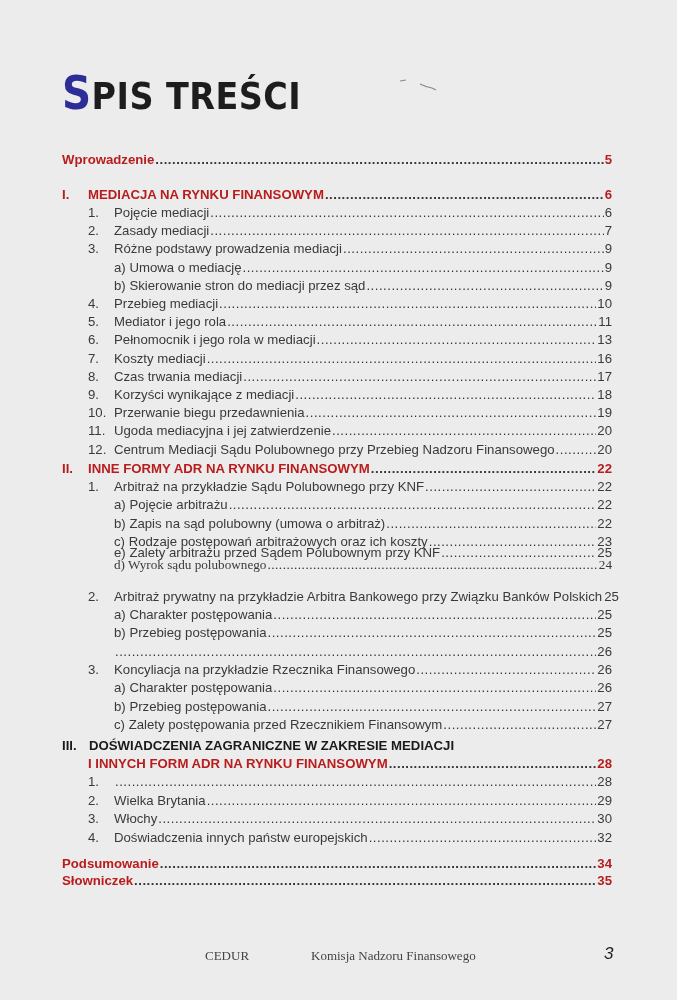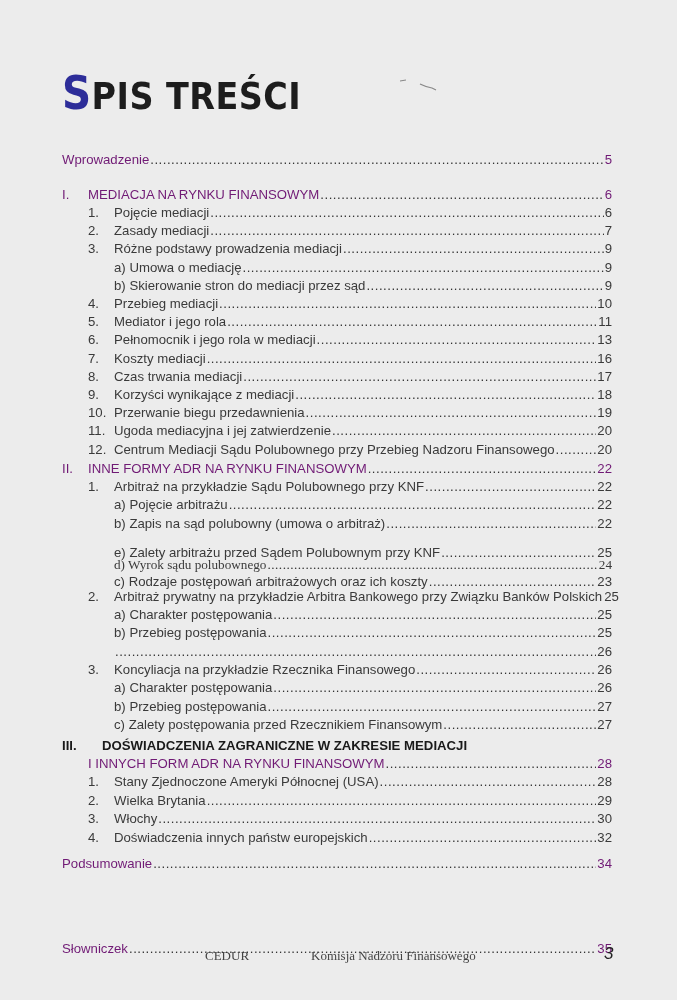--- a/index.html
+++ b/index.html
@@ -9,21 +9,21 @@
            font-size:38px; letter-spacing:0.5px; color:#1d1d1d; transform:scaleX(0.88); transform-origin:left top; }
   .title .cap { color:#2d2d99; font-size:46px; }
   .smudge { position:absolute; left:398px; top:78px; width:40px; height:14px; }
   .toc { position:absolute; left:62px; top:0; width:550px; }
   .row { position:absolute; left:0; width:550px; height:18px; display:flex; align-items:baseline; font-size:13.2px; line-height:18px; }
   .row .num { flex:0 0 auto; }
   .row .lbl { flex:0 0 auto; white-space:nowrap; }
   .row .dots { flex:1 1 auto; overflow:hidden; white-space:nowrap; margin:0 1px; color:#333; }
   .row .dots::after { content:"..........................................................................................................................................................................................................................................."; letter-spacing:0.5px; }
   .row .pg { flex:0 0 auto; text-align:right; }
-  .bold { font-weight:normal; font-size:13.2px; color:#701a75; }
+  .bold { font-weight:bold; font-size:13.2px; color:#b91c1c; }
   .light { color:#3a3a3a; font-weight:normal; }
   .bold .num { width:26px; }
   .l1 .num { width:26px; margin-left:26px; }
   .l2 { padding-left:52px; box-sizing:border-box; }
   .l1, .l2 { left:0; }
   .wrap { position:absolute; left:0; width:550px; font-weight:bold; font-size:13.2px; line-height:18px; color:#1a1a1a; }
   .footer { position:absolute; top:948px; font-family:"Liberation Serif", serif; font-size:13px; color:#444; }
   .pagenum { position:absolute; left:604px; top:944px; font-style:italic; font-size:17px; color:#222; }
 </style>
 </head>
@@ -143,21 +143,21 @@
     <div class="row l2 light" style="top: 496.3px;">
       <span class="lbl">a) Pojęcie arbitrażu</span>
       <span class="dots"></span>
       <span class="pg">22</span>
     </div>
     <div class="row l2 light" style="top: 514.6px;">
       <span class="lbl">b) Zapis na sąd polubowny (umowa o arbitraż)</span>
       <span class="dots"></span>
       <span class="pg">22</span>
     </div>
-    <div class="row l2 light" style="top: 532.9px; margin-top: 40px;">
+    <div class="row l2 light" style="top: 532.9px;">
       <span class="lbl">c) Rodzaje postępowań arbitrażowych oraz ich koszty</span>
       <span class="dots"></span>
       <span class="pg">23</span>
     </div>
     <div class="row l2 light" style="top: 556px; font-family: Liberation Serif, serif;">
       <span class="lbl">d) Wyrok sądu polubownego</span>
       <span class="dots"></span>
       <span class="pg">24</span>
     </div>
     <div class="row l2 light" style="top: 544px;">
@@ -199,29 +199,28 @@
     <div class="row l2 light" style="top: 697.6px;">
       <span class="lbl">b) Przebieg postępowania</span>
       <span class="dots"></span>
       <span class="pg">27</span>
     </div>
     <div class="row l2 light" style="top: 715.9px;">
       <span class="lbl">c) Zalety postępowania przed Rzecznikiem Finansowym</span>
       <span class="dots"></span>
       <span class="pg">27</span>
     </div>
-    <div class="wrap" style="top: 737px;"><span style="display:inline-block;width:40px">III.</span><span>DOŚWIADCZENIA ZAGRANICZNE W ZAKRESIE MEDIACJI</span></div>
+    <div class="wrap" style="top: 737px;"><span style="display:inline-block;width:27px">III.</span><span>DOŚWIADCZENIA ZAGRANICZNE W ZAKRESIE MEDIACJI</span></div>
     <div class="row bold" style="top: 755px; padding-left: 26px; box-sizing: border-box;">
       <span class="lbl">I INNYCH FORM ADR NA RYNKU FINANSOWYM</span>
       <span class="dots"></span>
       <span class="pg">28</span>
     </div>
     <div class="row l1 light" style="top: 773px;">
       <span class="num">1.</span>
-      <span class="lbl">Stany Zjednoczone Ameryki Północnej (USA)</span>
       <span class="dots"></span>
       <span class="pg">28</span>
     </div>
     <div class="row l1 light" style="top: 791.5px;">
       <span class="num">2.</span>
       <span class="lbl">Wielka Brytania</span>
       <span class="dots"></span>
       <span class="pg">29</span>
     </div>
     <div class="row l1 light" style="top: 810px;">
@@ -234,21 +233,21 @@
       <span class="num">4.</span>
       <span class="lbl">Doświadczenia innych państw europejskich</span>
       <span class="dots"></span>
       <span class="pg">32</span>
     </div>
     <div class="row bold" style="top: 855px;">
       <span class="lbl">Podsumowanie</span>
       <span class="dots"></span>
       <span class="pg">34</span>
     </div>
-    <div class="row bold" style="top: 940px;">
+    <div class="row bold" style="top: 872px;">
       <span class="lbl">Słowniczek</span>
       <span class="dots"></span>
       <span class="pg">35</span>
     </div>
   </div>
 
 <div class="footer" style="left:205px">CEDUR</div>
 <div class="footer" style="left:311px">Komisja Nadzoru Finansowego</div>
 <div class="pagenum">3</div>
 

